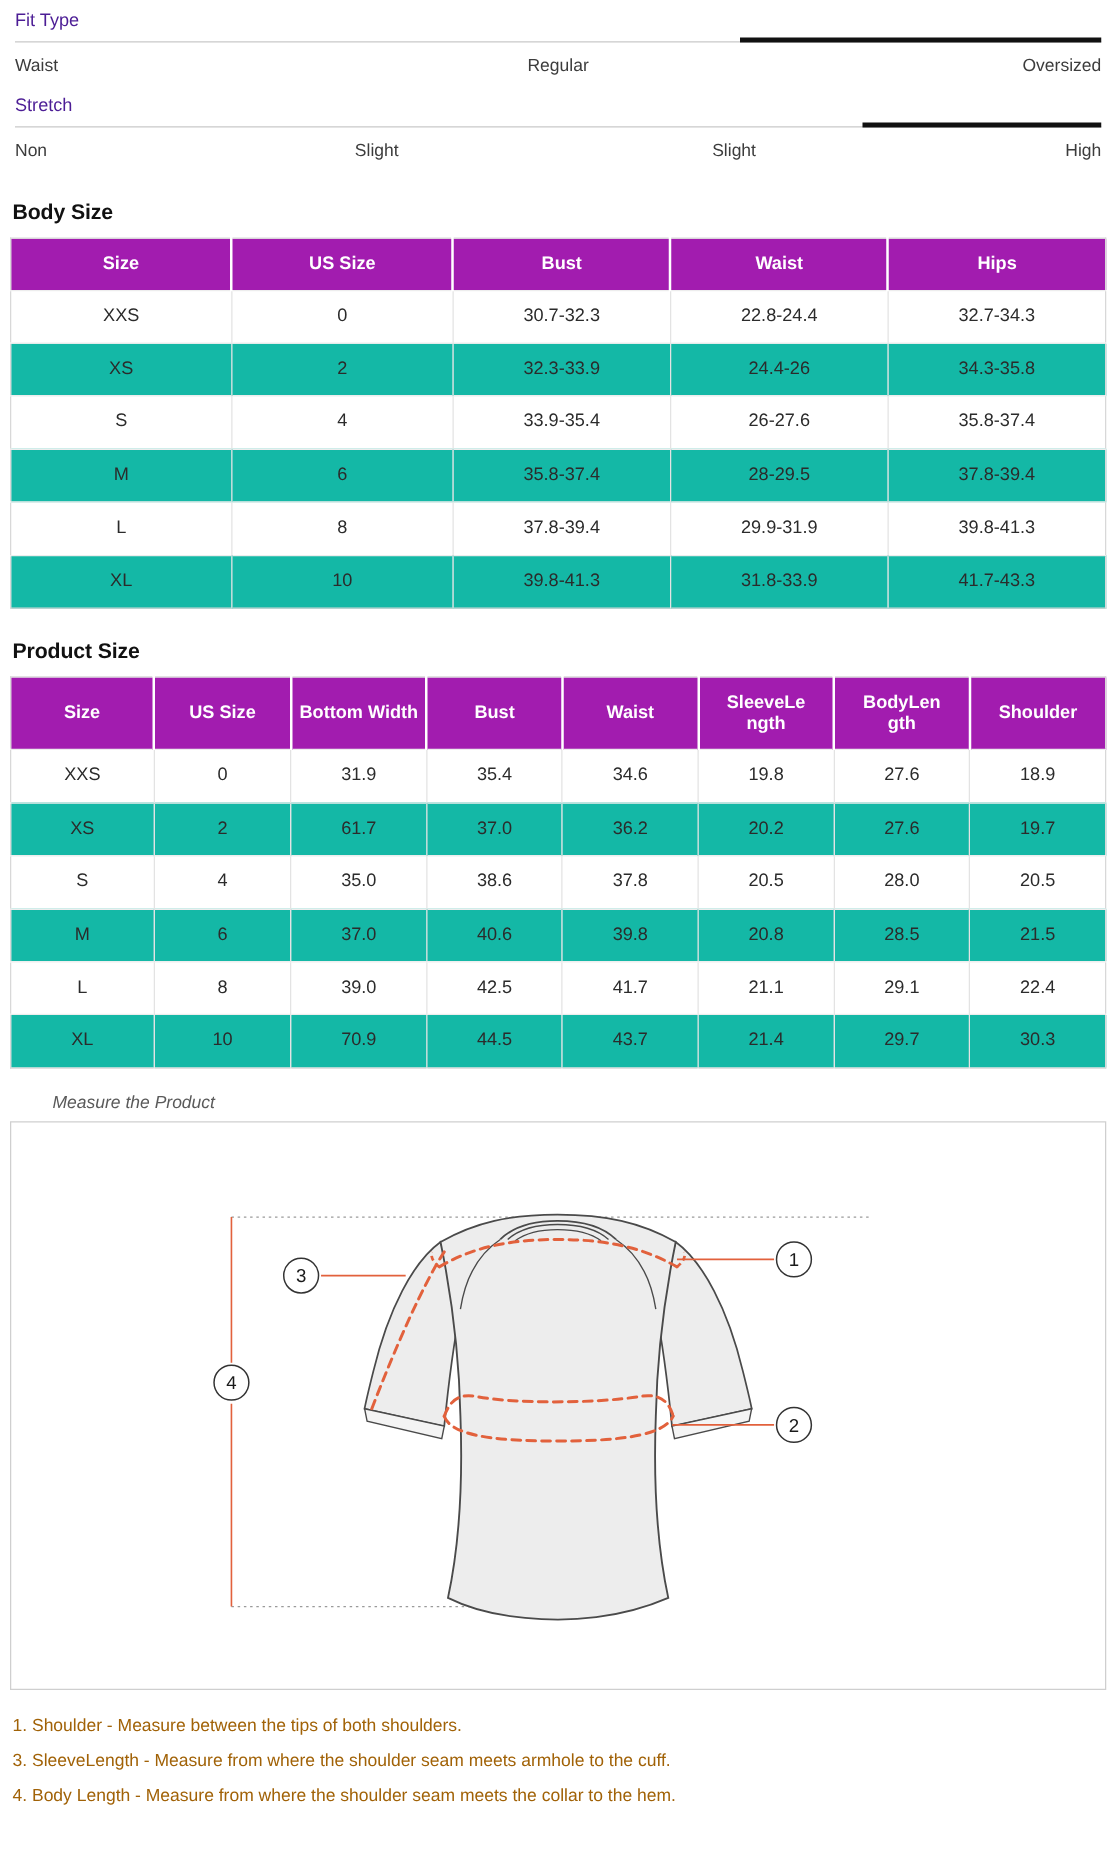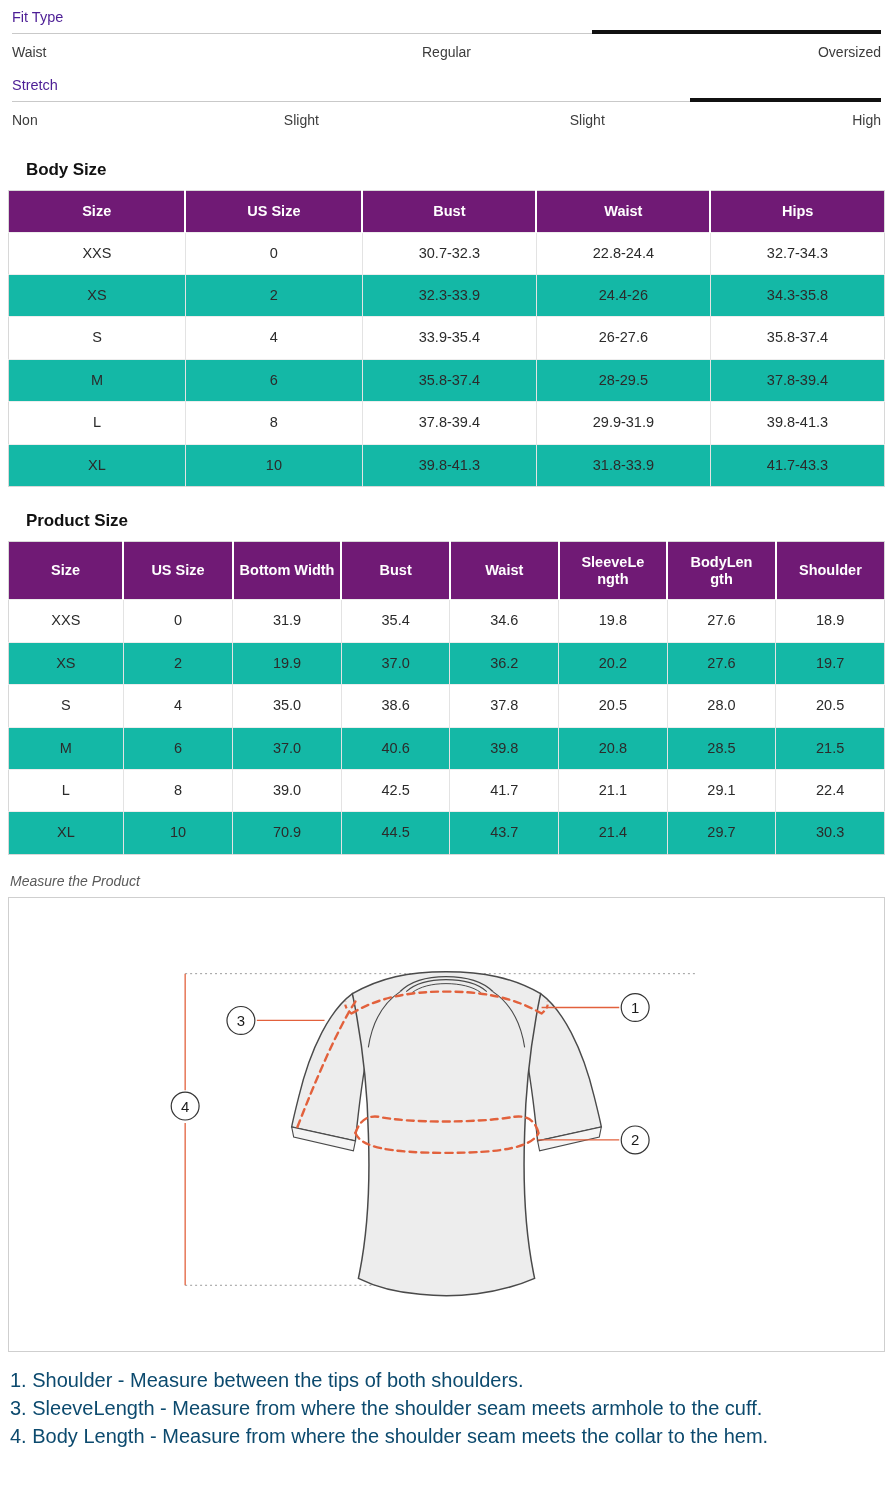--- a/index.html
+++ b/index.html
@@ -53,36 +53,36 @@
   }
   .slider-labels span.pos-start { left: 0; }
   .slider-labels span.pos-end { right: 0; }
   .slider-labels span.pos-mid { transform: translateX(-50%); }
 
   
   .section-heading {
     font-size: 17px;
     font-weight: 700;
     color: #111111;
-    padding: 24px 10px 10px 26px;
+    padding: 24px 10px 10px 10px;
     letter-spacing: -0.1px;
   }
 
   
   .table-wrap {
     padding: 0 8px;
   }
   table.size-table {
     width: 100%;
     border-collapse: collapse;
     table-layout: fixed;
     border: 1px solid #d8d8d8;
   }
   table.size-table thead th {
-    background: #701a75;
+    background: #a21caf;
     color: #ffffff;
     font-size: 14.5px;
     font-weight: 700;
     text-align: center;
     padding: 12px 2px;
     border-right: 2px solid #ffffff;
     line-height: 1.15;
     vertical-align: middle;
   }
   table.size-table thead th:last-child { border-right: none; }
@@ -108,36 +108,37 @@
   table.product-size col.p-size { width: 13.1%; }
   table.product-size col.p-us   { width: 12.5%; }
   table.product-size col.p-gen  { width: 12.4%; }
 
   
   .measure-caption {
     font-size: 14px;
     font-style: italic;
     color: #5a5a5a;
     padding: 18px 10px 8px 10px;
+    margin-left: 32px;
   }
   .diagram-box {
     margin: 0 8px;
     border: 1px solid #cfcfcf;
     background: #ffffff;
     height: 455px;
     position: relative;
     overflow: hidden;
   }
   .diagram-box svg { display: block; width: 100%; height: 100%; }
 
   
   .notes { padding: 14px 10px 0 10px; }
   .notes .note-line {
-    font-size: 20px;
-    color: #0c4a6e;
+    font-size: 14px;
+    color: #a16207;
     line-height: 28px;
     white-space: nowrap;
   }
 </style>
 </head>
 <body>
 
 <div class="slider-group">
   <div class="slider-title">Fit Type</div>
   <div class="slider-track-wrap">
@@ -263,21 +264,21 @@
           <td>31.9</td>
           <td>35.4</td>
           <td>34.6</td>
           <td>19.8</td>
           <td>27.6</td>
           <td>18.9</td>
         </tr>
         <tr class="alt">
           <td>XS</td>
           <td>2</td>
-          <td>19.9</td>
+          <td>61.7</td>
           <td>37.0</td>
           <td>36.2</td>
           <td>20.2</td>
           <td>27.6</td>
           <td>19.7</td>
         </tr>
         <tr>
           <td>S</td>
           <td>4</td>
           <td>35.0</td>

